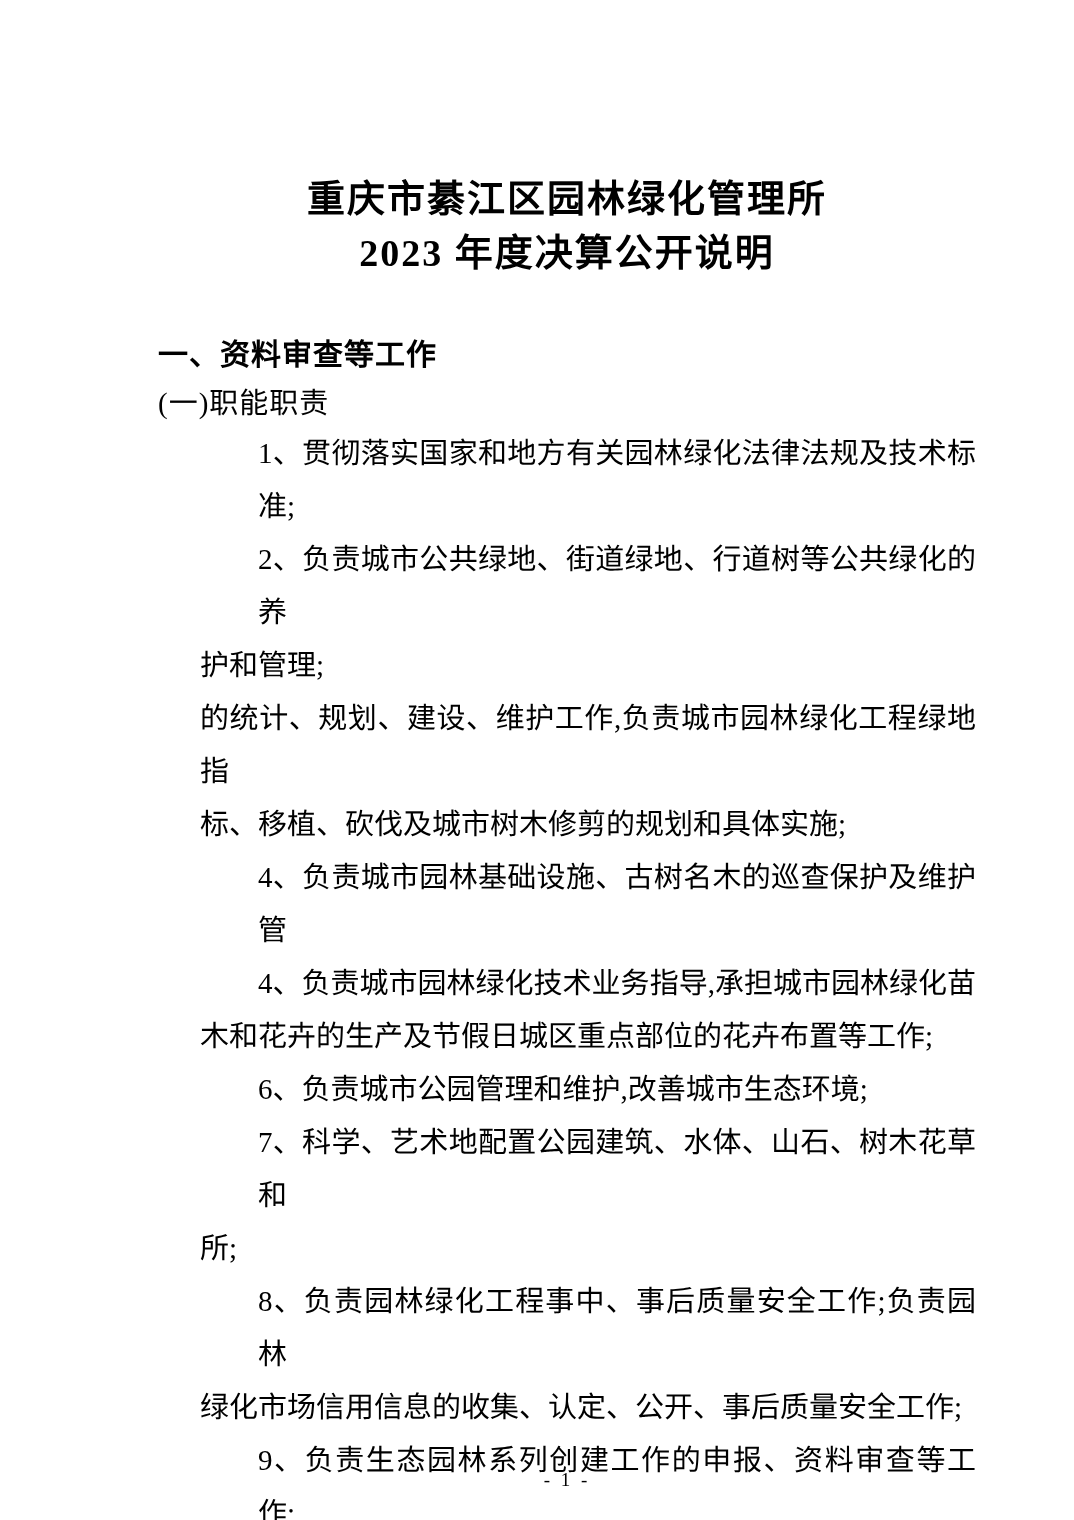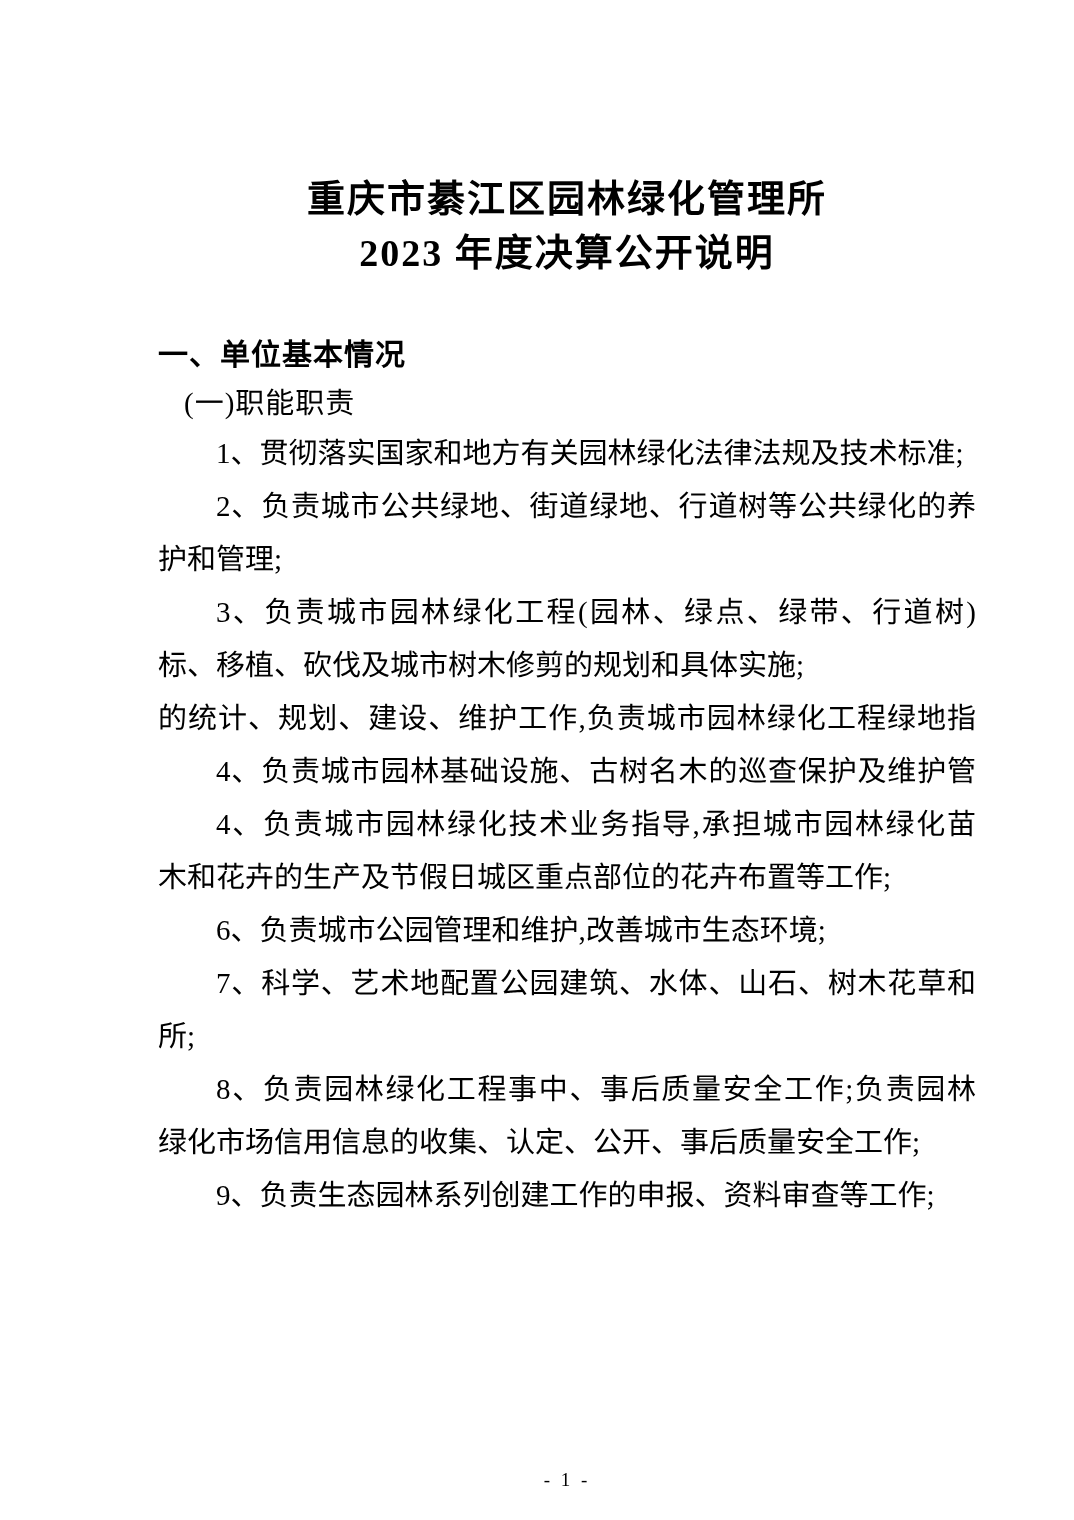--- a/index.html
+++ b/index.html
@@ -36,30 +36,30 @@
     font-weight: 700;
     font-size: 30px;
     line-height: 48px;
     letter-spacing: 1px;
   }
   .subsection-heading {
     font-family: "Liberation Serif", serif;
     font-size: 29px;
     line-height: 48px;
     letter-spacing: 1px;
-    margin-left: 26px;
   }
   .body-text {
     font-family: "Liberation Serif", serif;
     font-size: 29px;
   }
   .line {
     line-height: 53px;
     text-align: justify;
     text-align-last: left;
+    margin-left: 42px;
   }
   .line.justify {
     text-align-last: justify;
   }
   .line.first {
     padding-left: 58px; 
   }
   .page-number {
     position: absolute;
     top: 1466px;
@@ -76,39 +76,38 @@
 <body>
 
 <div class="page">
   <div class="content">
 
     <div class="doc-title">
       <div>重庆市綦江区园林绿化管理所</div>
       <div>2023 年度决算公开说明</div>
     </div>
 
-    <div class="section-heading">一、单位基本情况</div>
+    <div class="section-heading">一、资料审查等工作</div>
 
     <div class="subsection-heading">(一)职能职责</div>
 
     <div class="body-text">
 
       <div>
         <div class="line first">1、贯彻落实国家和地方有关园林绿化法律法规及技术标准;</div>
       </div>
 
       <div>
         <div class="line first justify">2、负责城市公共绿地、街道绿地、行道树等公共绿化的养</div>
         <div class="line">护和管理;</div>
       </div>
 
       <div>
-        <div class="line first justify">3、负责城市园林绿化工程(园林、绿点、绿带、行道树)</div>
+        <div class="line justify">的统计、规划、建设、维护工作,负责城市园林绿化工程绿地指</div>
         <div class="line">标、移植、砍伐及城市树木修剪的规划和具体实施;</div>
-        <div class="line justify">的统计、规划、建设、维护工作,负责城市园林绿化工程绿地指</div>
       </div>
 
       <div>
         <div class="line first justify">4、负责城市园林基础设施、古树名木的巡查保护及维护管</div>
       </div>
 
       <div>
         <div class="line first justify">4、负责城市园林绿化技术业务指导,承担城市园林绿化苗</div>
         <div class="line">木和花卉的生产及节假日城区重点部位的花卉布置等工作;</div>
       </div>

